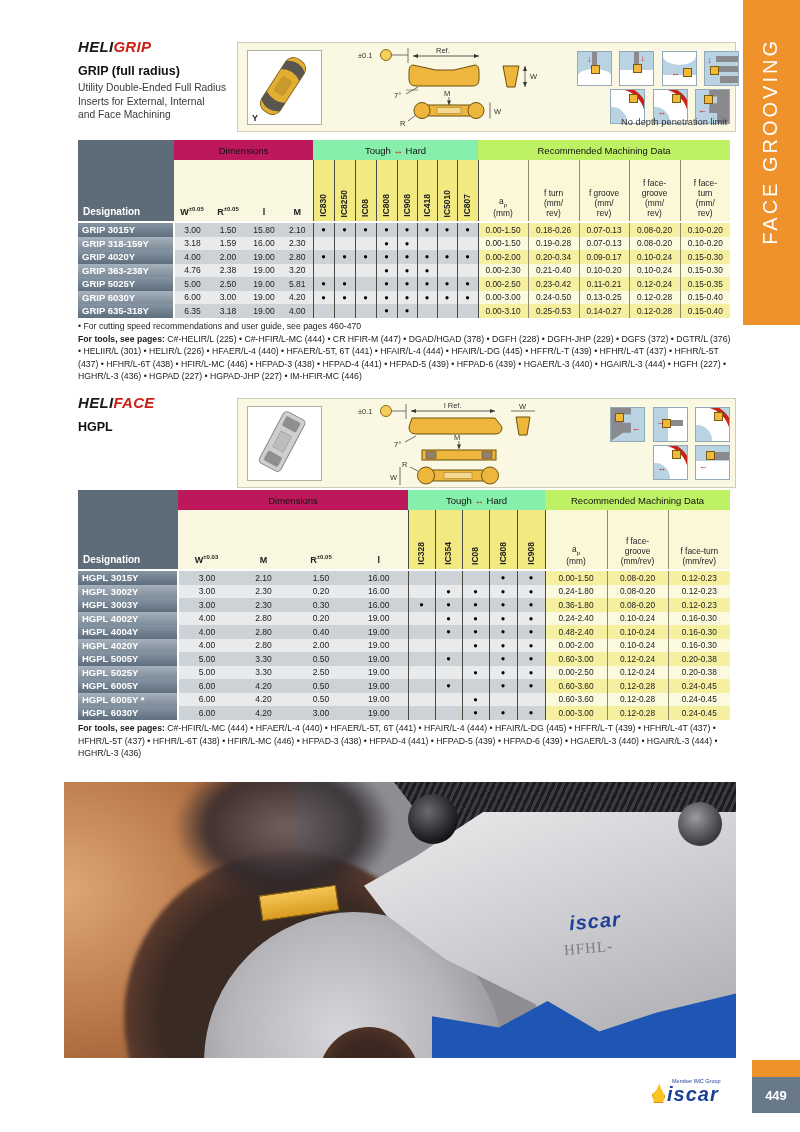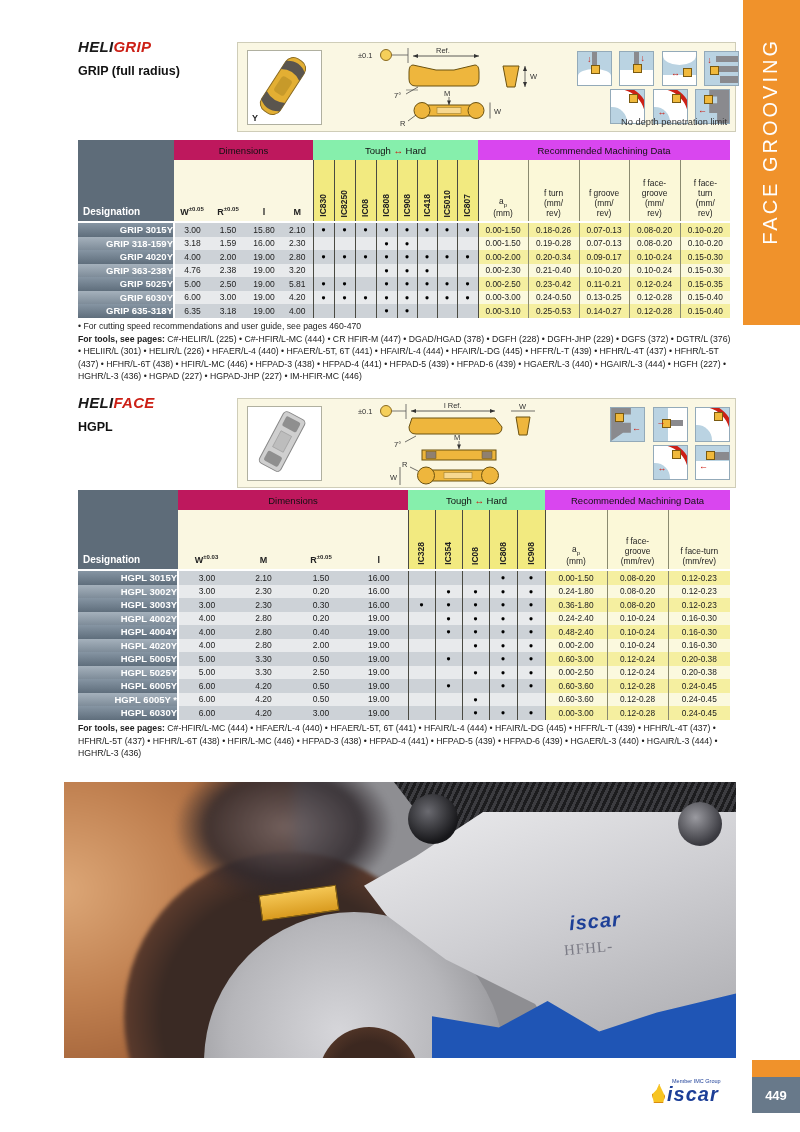--- a/index.html
+++ b/index.html
@@ -35,36 +35,36 @@
   .curve-i{position:absolute;left:-14px;bottom:-14px;width:30px;height:30px;border-radius:50%;background:#bad3e2}
   .caption{position:absolute;right:8px;bottom:4px;font-size:9.3px;color:#333}
 
   
   table{border-collapse:collapse;table-layout:fixed}
   .cat-table{position:absolute;left:78px;width:652px;font-size:8.5px;color:#222}
   th,td{padding:0;font-weight:normal}
   .h-band{height:20px;font-size:9.5px;text-align:center;vertical-align:middle;color:#111}
   .band-dim{background:#be185d}
   .band-tough{background:#86efac}
-  .band-rmd{background:#d946ef}
+  .band-rmd{background:#bef264}
   .red-arrow{color:#cc2016;font-weight:bold}
   .des-h{background:#5e6c79;color:#fff;font-weight:bold;text-align:left;
          vertical-align:bottom;padding:0 0 4px 5px;font-size:10px}
   .dim-lab{background:#faf7e1;vertical-align:bottom;text-align:center;
            font-weight:bold;font-size:9px;padding-bottom:4px}
   .dim-lab sup{font-size:6px}
   .ic-lab{background:#f2ea80;vertical-align:bottom;border-left:1px solid #4a4a42;text-align:center}
   .ic-lab .vgr{writing-mode:vertical-rl;transform:rotate(180deg);font-weight:bold;
                font-size:8.5px;display:inline-block;line-height:1;margin-bottom:2px}
   .ic-last{border-right:1px solid #4a4a42}
   .mach-lab{background:#fbf8d8;vertical-align:bottom;text-align:center;font-size:8.4px;
             line-height:1.18;white-space:pre-line;border-left:1px solid #8a8a70;padding-bottom:2px}
   .ap-lab sub{font-size:6px}
   tbody td{height:13.5px;text-align:center}
-  .des{color:#fff;font-weight:bold;text-align:right;padding-left:11px;font-size:9.5px;border-right:2px solid #fff}
+  .des{color:#fff;font-weight:bold;text-align:left;padding-left:4px;font-size:9.5px;border-right:2px solid #fff}
   tbody tr:nth-of-type(odd) .des{background:linear-gradient(180deg,#8695a3,#5f6e7c)}
   tbody tr:nth-of-type(even) .des{background:linear-gradient(180deg,#a5b1bc,#7e8c99)}
   tbody tr:nth-of-type(odd) .num,tbody tr:nth-of-type(odd) .dot{background:#cdd2d7}
   tbody tr:nth-of-type(even) .num,tbody tr:nth-of-type(even) .dot{background:#e8eaec}
   tbody tr:nth-of-type(odd) .mach{background:#f5efa0}
   tbody tr:nth-of-type(even) .mach{background:#fbf9de}
   tbody tr:first-of-type td{border-top:2px solid #fff}
   .dot{border-left:1px solid #4a4a42;font-size:7.5px;color:#000}
   .mach{border-left:1px solid #8a8a70;font-size:8.3px}
 
@@ -117,20 +117,23 @@
 </head>
 <body>
 
 <div class="side-tab">
   <span class="vtx">FACE GROOVING</span>
 </div>
 
 <div class="sec-head" style="top:38px">
   <div class="logo"><span>HELI</span><span class="red">GRIP</span></div>
   <div class="sec-title">GRIP (full radius)</div>
+  <div class="sec-desc">Utility Double-Ended Full Radius
+Inserts for External, Internal
+and Face Machining</div>
 </div>
 
 <div class="panel" style="top:42px">
   <div class="insert-box">
     <svg width="71" height="71" viewBox="0 0 71 71">
       <g transform="rotate(33 35 35)">
         <rect x="24" y="4" width="22" height="62" rx="9" fill="#e3af33" stroke="#8a6a20"></rect>
         <path d="M24,12 Q35,4 46,12 L46,22 Q35,15 24,22 Z" fill="#5a554e"></path>
         <path d="M24,58 Q35,66 46,58 L46,48 Q35,54 24,48 Z" fill="#5a554e"></path>
         <rect x="29" y="26" width="12" height="18" rx="3" fill="#c79a2a"></rect>

